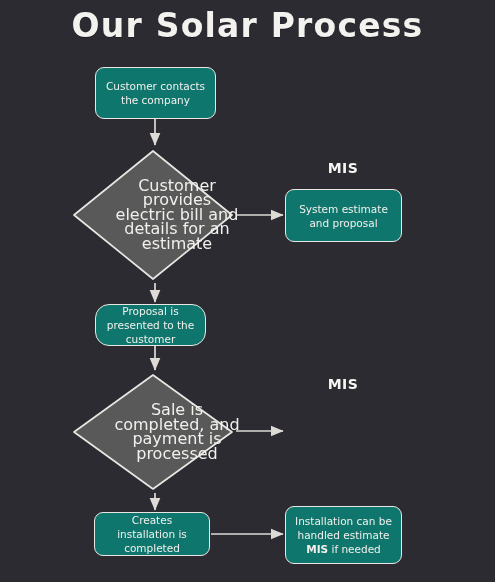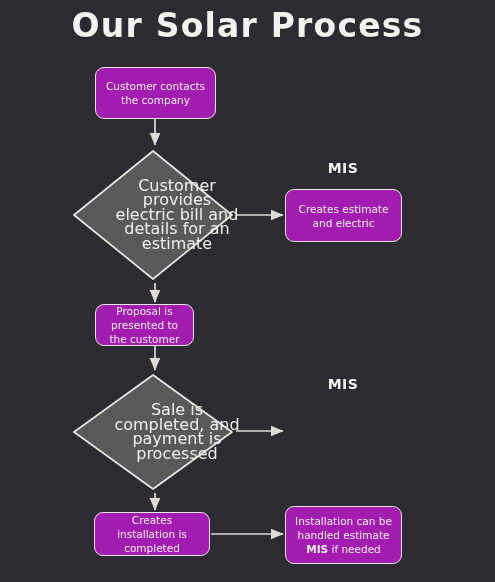--- a/index.html
+++ b/index.html
@@ -45,21 +45,21 @@
   .node {
     position: absolute;
     box-sizing: border-box;
     display: flex;
     align-items: center;
     justify-content: center;
     text-align: center;
   }
 
   .proc {
-    background: #a21caf;
+    background: #0f766e;
     border: 1.6px solid #e9e7e3;
     border-radius: 9px;
     color: #f2f0ec;
     font-size: 10.5px;
     line-height: 14px;
     padding: 4px 7px;
   }
   .diamond-wrap {
     position: absolute;
     box-sizing: border-box;
@@ -134,24 +134,24 @@
   <div class="diamond-wrap" style="left:70px; top:147px; width:166px; height:136px;">
     <svg width="166" height="136" viewBox="0 0 166 136">
       <path d="M83 4 L162 68 L83 132 L4 68 Z" fill="#595959" stroke="#e9e7e3" stroke-width="1.7" stroke-linejoin="round"></path>
     </svg>
     <div class="diamond-label">Customer provides electric bill and details for an estimate</div>
   </div>
 
   <div class="group-label" style="left:284px; top:160px; width:118px;">MIS</div>
 
   <div class="node proc" style="left:285px; top:189px; width:117px; height:53px;">
-    <span>Creates estimate and electric</span>
+    <span>System estimate and proposal</span>
   </div>
 
-  <div class="node proc" style="left:95px; top:304px; width:99px; height:42px;">
+  <div class="node proc" style="left:95px; top:304px; width:111px; height:42px;border-radius:14px;">
     <span>Proposal is presented to the customer</span>
   </div>
 
   <div class="diamond-wrap" style="left:70px; top:371px; width:166px; height:122px;">
     <svg width="166" height="122" viewBox="0 0 166 122">
       <path d="M83 4 L162 61 L83 118 L4 61 Z" fill="#595959" stroke="#e9e7e3" stroke-width="1.7" stroke-linejoin="round"></path>
     </svg>
     <div class="diamond-label">Sale is completed, and payment is processed</div>
   </div>
 

